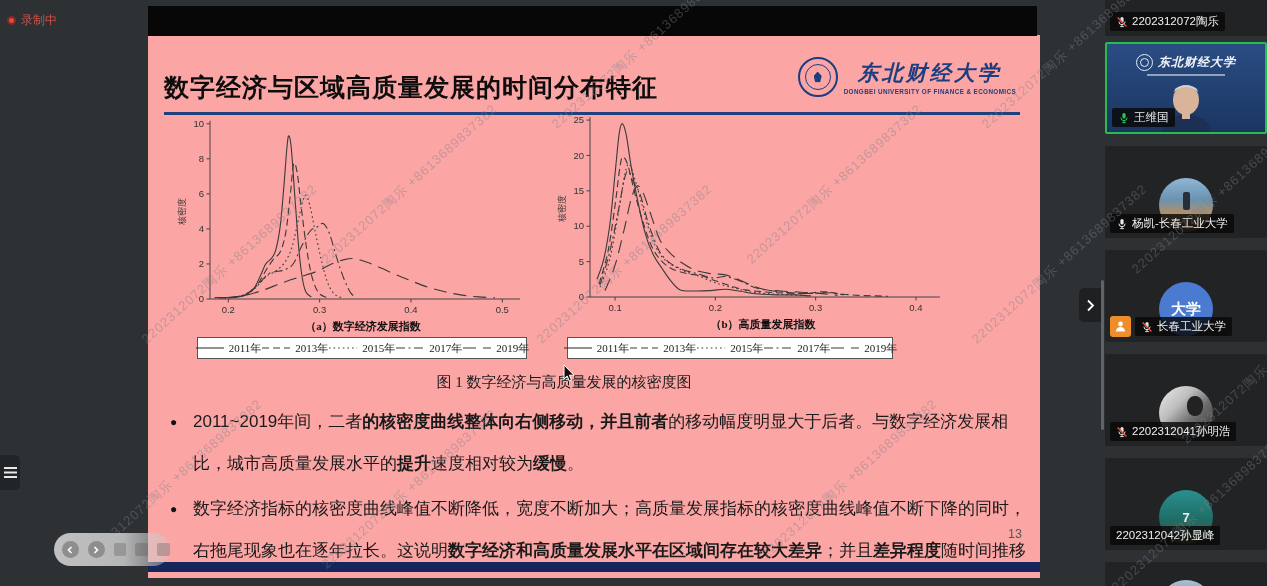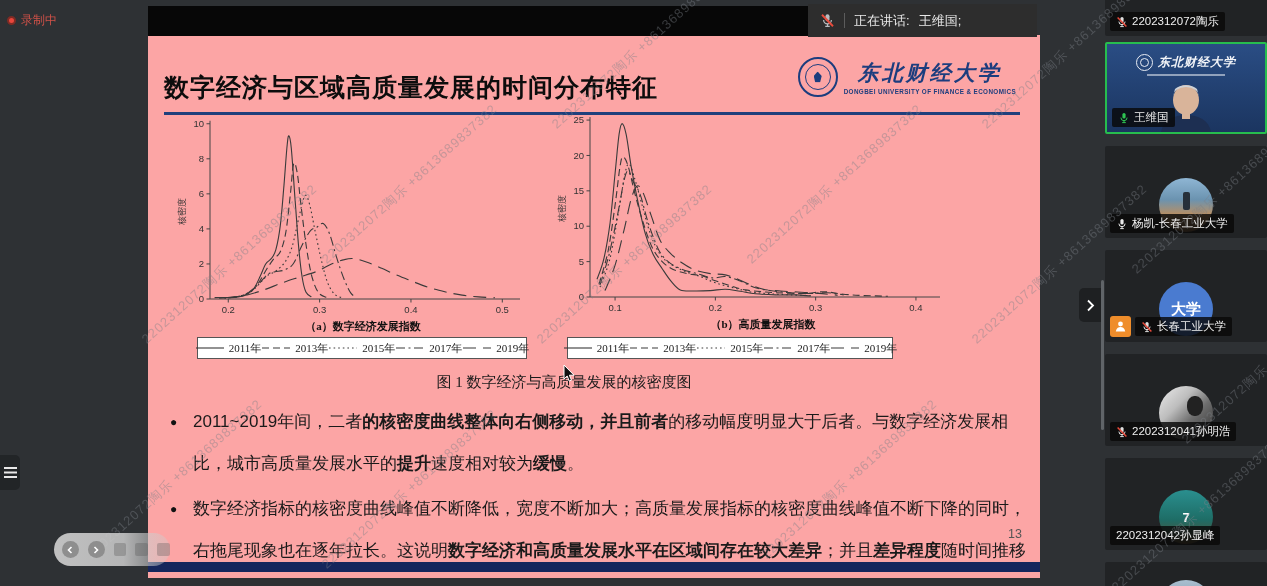--- a/index.html
+++ b/index.html
@@ -99,31 +99,20 @@
   <div class="menu-btn">
     <svg width="13" height="11" viewBox="0 0 13 11">
       <rect x="0" y="0" width="13" height="2" fill="#e8e8e8"></rect>
       <rect x="0" y="4.5" width="13" height="2" fill="#e8e8e8"></rect>
       <rect x="0" y="9" width="13" height="2" fill="#e8e8e8"></rect>
     </svg>
   </div>
 
   <div class="topbar-black"></div>
 
-  <div class="speaking-bar">
-    <svg class="mic" width="15" height="15" viewBox="0 0 12 12" style="color:#b9bcc0">
-      <rect x="4.4" y="1" width="3.2" height="5.6" rx="1.6" fill="currentColor"></rect>
-      <path d="M2.9 5.6a3.1 3.1 0 0 0 6.2 0" fill="none" stroke="currentColor" stroke-width="1"></path>
-      <path d="M6 8.7v1.6M4.2 10.6h3.6" stroke="currentColor" stroke-width="1"></path>
-      <path d="M1.6 1.4 10.4 10.6" stroke="#e84b3c" stroke-width="1.5"></path>
-    </svg>
-    <span class="divider"></span>
-    <span>正在讲话:</span>
-    <span>王维国;</span>
-  </div>
   <div class="ghost-diamond" style="left:1001px;top:13px"></div>
   <div class="ghost-diamond" style="left:1013px;top:22px;background:rgba(255,255,255,.13)"></div>
 
   <div class="slide">
     <div class="slide-header">
       <div class="slide-title">数字经济与区域高质量发展的时间分布特征</div>
       <div class="logo-block">
         <div class="seal"></div>
         <div class="logo-text">
           <div class="logo-cn">东北财经大学</div>

